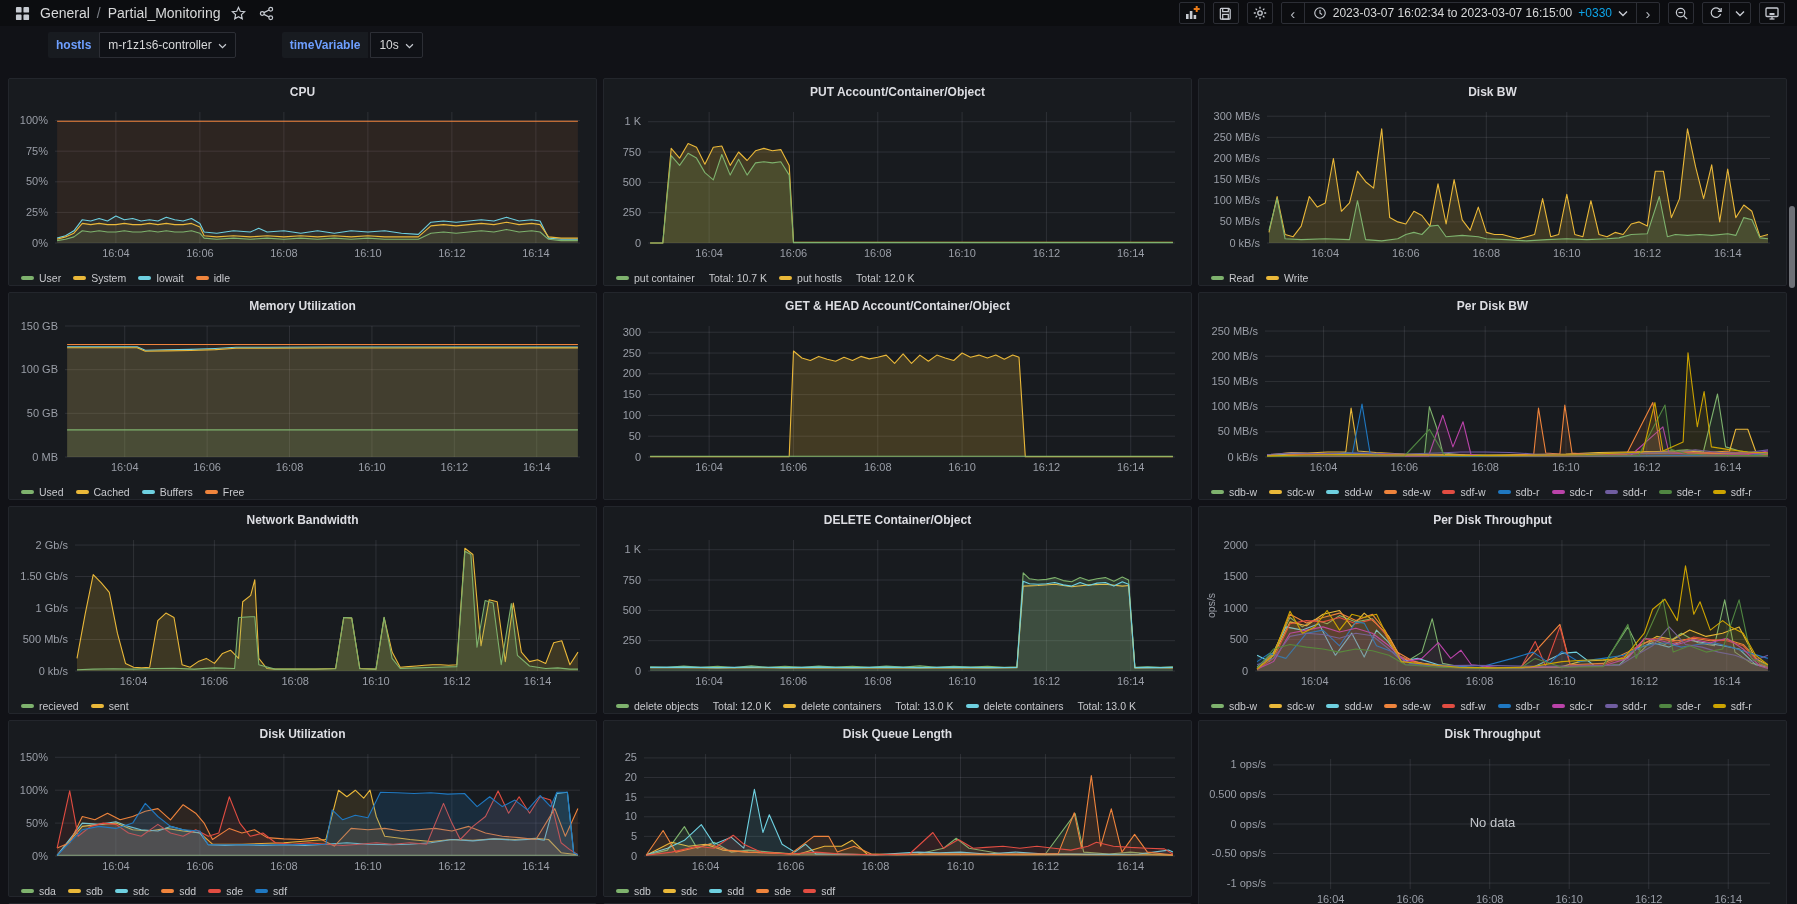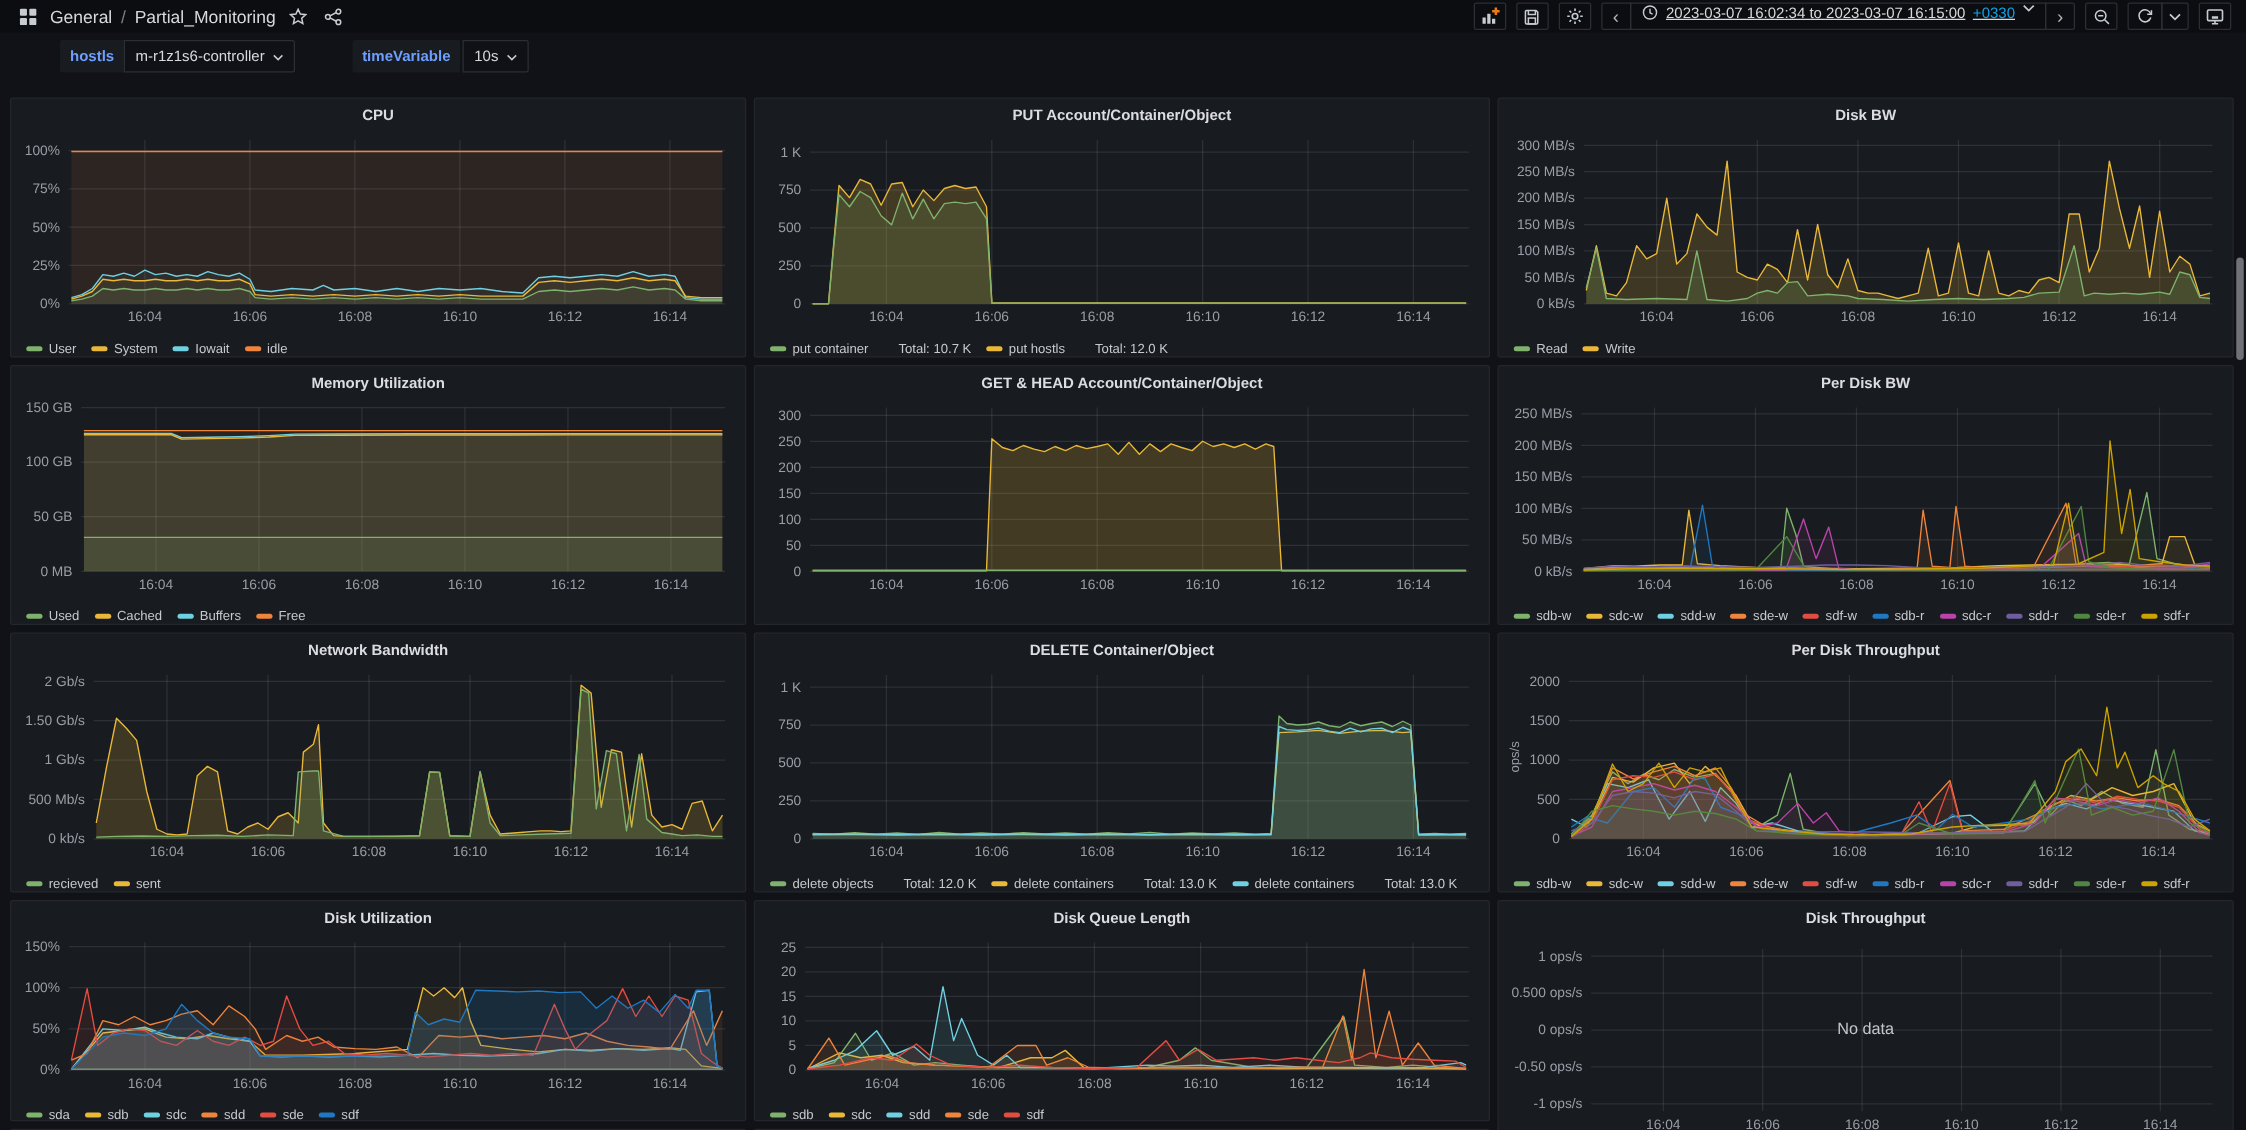--- a/index.html
+++ b/index.html
@@ -13,43 +13,43 @@
   .crumb .sep { color:#7b7f87; }
   .crumb span { cursor:pointer; }
   .icon-btn { display:flex; align-items:center; justify-content:center; width:26px; height:22px;
     border:1px solid #2c2e35; border-radius:2px; background:transparent; color:#b2b6bd; cursor:pointer; }
   .icon-plain { display:flex; align-items:center; justify-content:center; width:20px; height:20px;
     color:#b2b6bd; cursor:pointer; background:none; border:none; }
   .tgroup { display:flex; align-items:stretch; }
   .tgroup > * { border:1px solid #2c2e35; border-radius:0; margin-left:-1px; height:22px; }
   .tgroup > *:first-child { border-radius:2px 0 0 2px; margin-left:0; }
   .tgroup > *:last-child { border-radius:0 2px 2px 0; }
-  .time-display { display:flex; align-items:flex-start; gap:6px; padding:0 8px; color:#d8d9da;
-    font-size:12px; background:transparent; cursor:pointer;text-decoration:underline; }
+  .time-display { display:flex; align-items:center; gap:6px; padding:0 8px; color:#d8d9da;
+    font-size:12px; background:transparent; cursor:pointer; }
   .time-display .tz { color:#0ea5e9; }
   .chev { display:flex; align-items:center; justify-content:center; width:24px; color:#b2b6bd;
     font-size:15px; background:transparent; cursor:pointer; }
   .submenu { position:absolute; left:0; top:26px; width:1797px; height:38px; display:flex;
     align-items:center; gap:10px; padding:0 12px; z-index:20; background:#111217; }
   .var-chip { display:flex; align-items:stretch; height:26px; font-size:12px; cursor:pointer;margin-left:36px; }
   .var-chip .lbl { display:flex; align-items:center; padding:0 8px; background:#181b20;
     color:#6e9fff; font-weight:700; border-radius:2px 0 0 2px; }
   .var-chip .val { display:flex; align-items:center; gap:6px; padding:0 8px; background:#0f1116;
     color:#d8d9da; border:1px solid #2c2e35; border-radius:0 2px 2px 0; }
   .dash { position:absolute; left:0; top:12px; width:1797px; height:904px; z-index:1; }
   .panel { position:absolute; background:#181b1f; border:1px solid #23262c; border-radius:2px; }
   .panel-title { height:26px; display:flex; align-items:center; justify-content:center;
     color:#dcdde2; font-size:12px; font-weight:700; cursor:pointer; }
   .chart-wrap { position:relative; margin:0 6px; }
   .legend { display:flex; align-items:center; flex-wrap:nowrap; overflow:hidden; gap:12px;
     padding:4px 6px 0 12px; height:22px; }
   .legend-item { display:flex; align-items:center; gap:5px; font-size:10.5px; color:#c8c9cd;
     white-space:nowrap; cursor:pointer; }
   .legend-swatch { width:13px; height:4px; border-radius:2px; flex:0 0 auto; }
-  .legend-total { margin-left:19px; }
+  .legend-total { margin-left:9px; }
   .no-data { position:absolute; left:0; right:0; text-align:center; color:#c4c7cc; font-size:13px; }
   .scrollbar-track { position:absolute; right:0; top:26px; width:9px; height:878px; z-index:40; }
   .scrollbar-thumb { position:absolute; right:2px; top:180px; width:6px; height:82px;
     background:#6f7177; border-radius:3px; cursor:grab; }
   svg text { font-family:"Liberation Sans", sans-serif; }
 </style>
 </head>
 <body>
 
 <div class="dash" id="dash">

